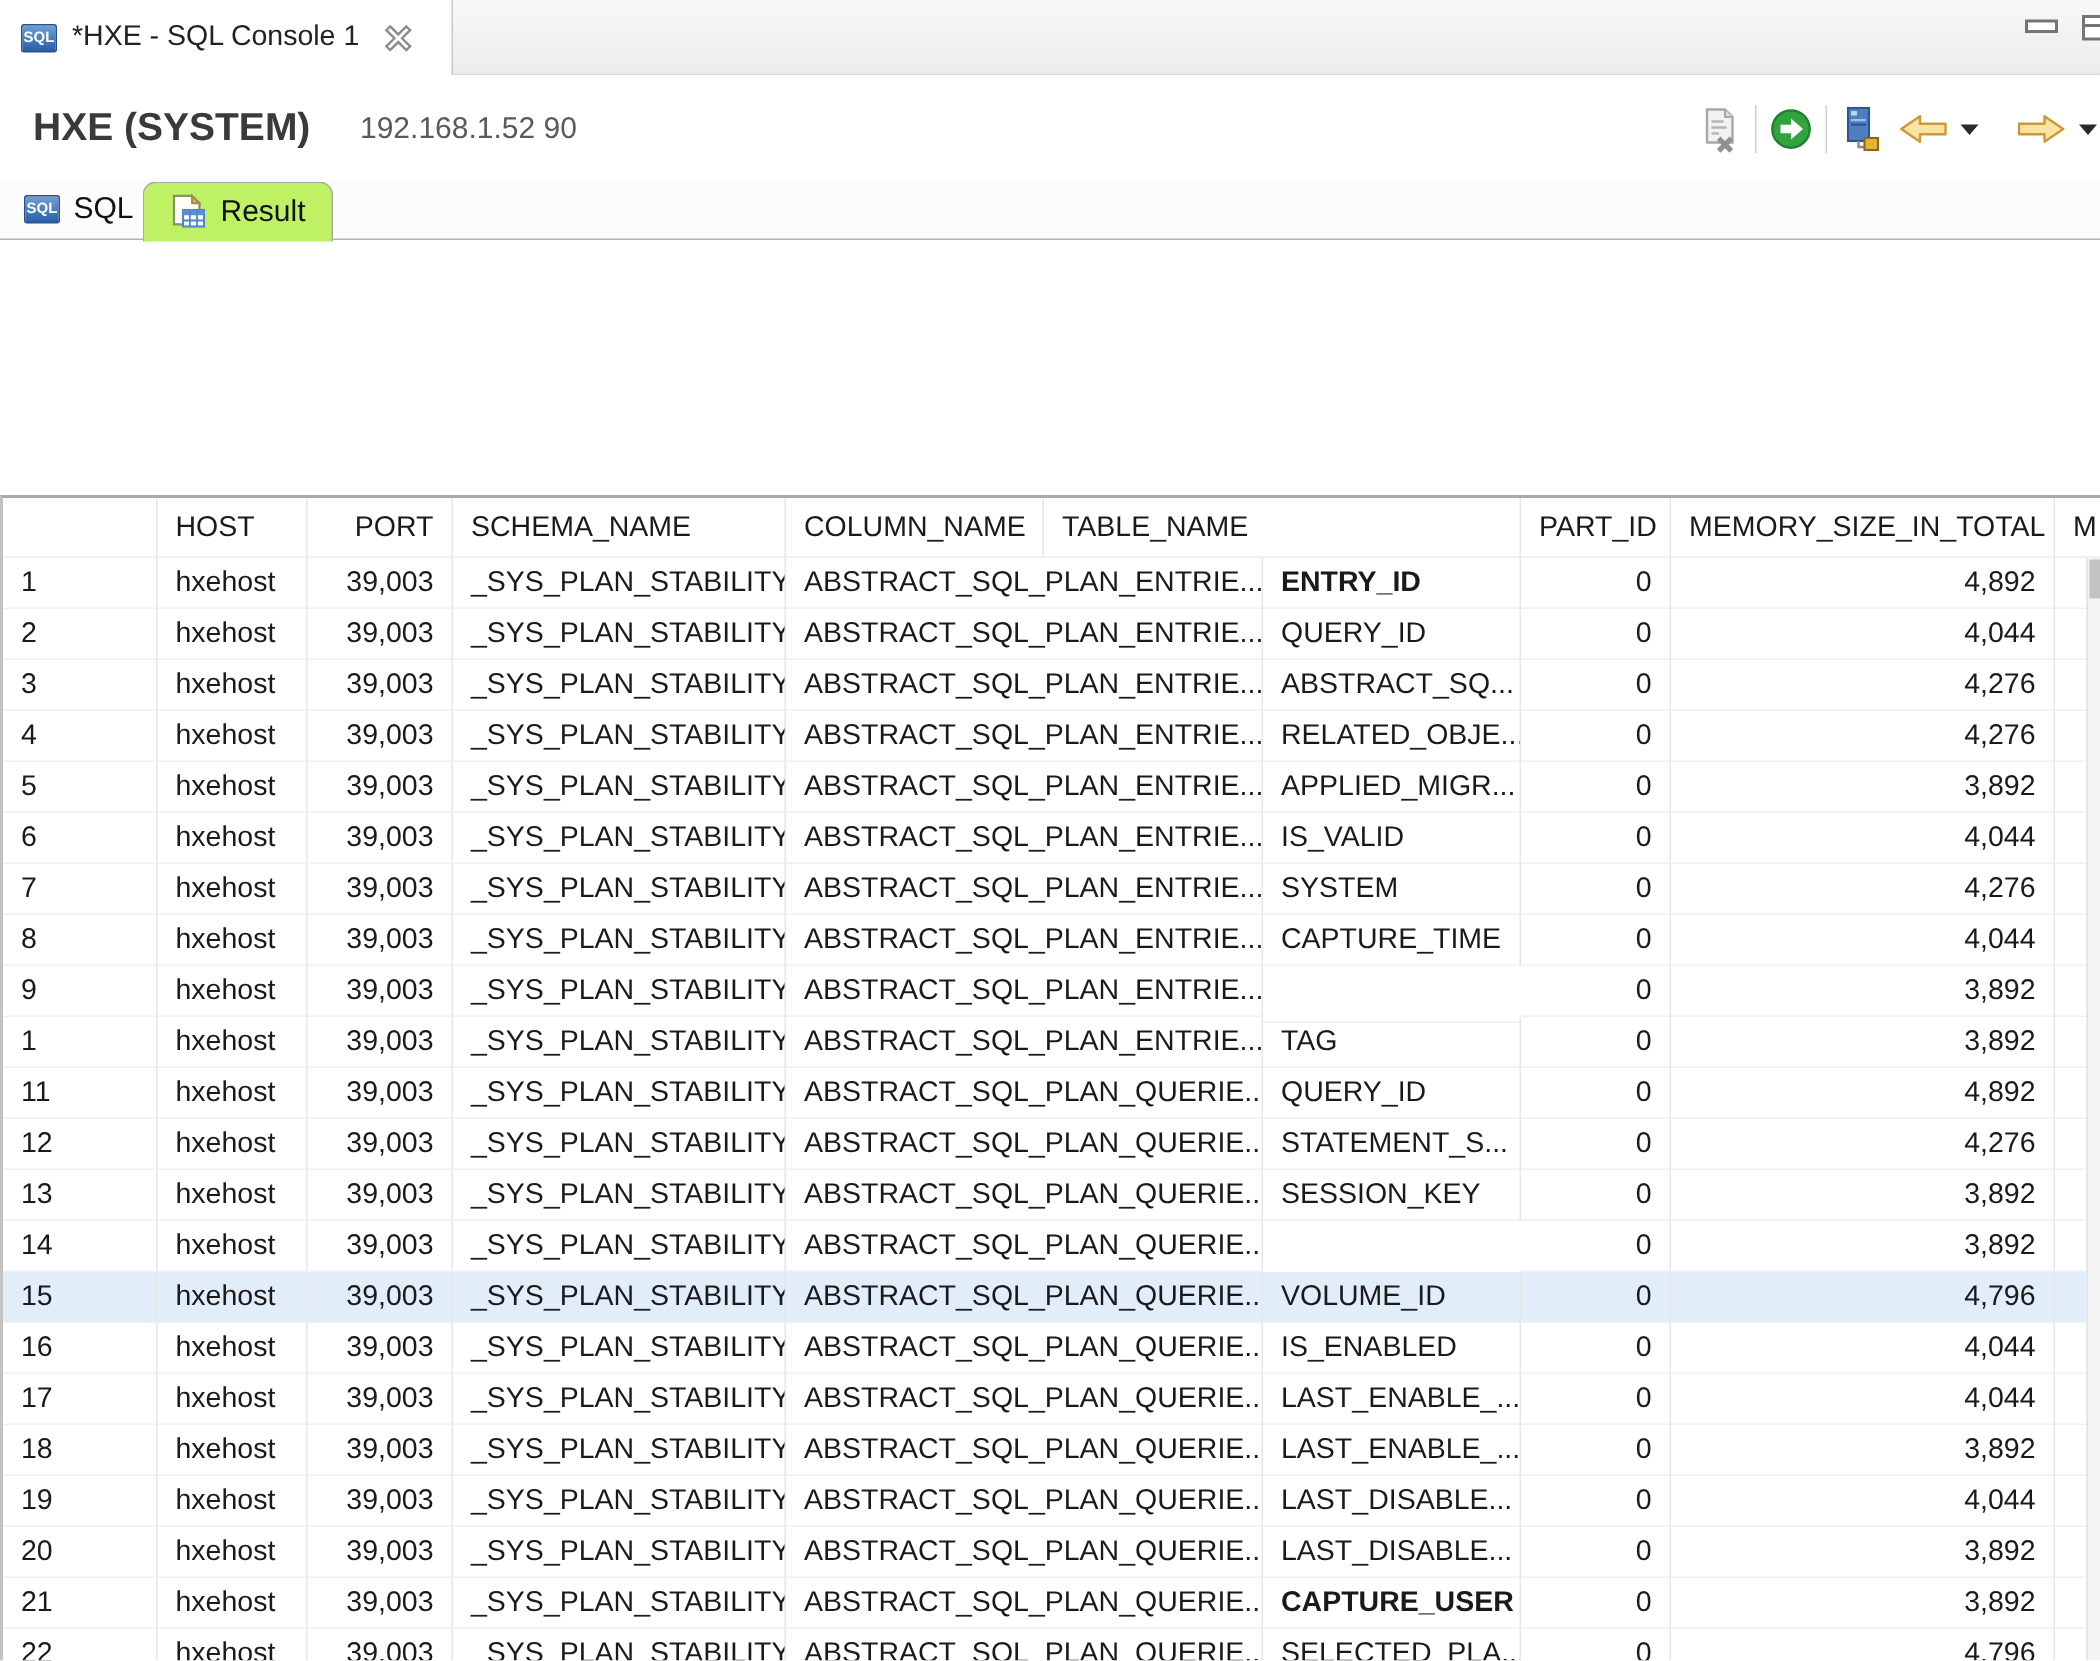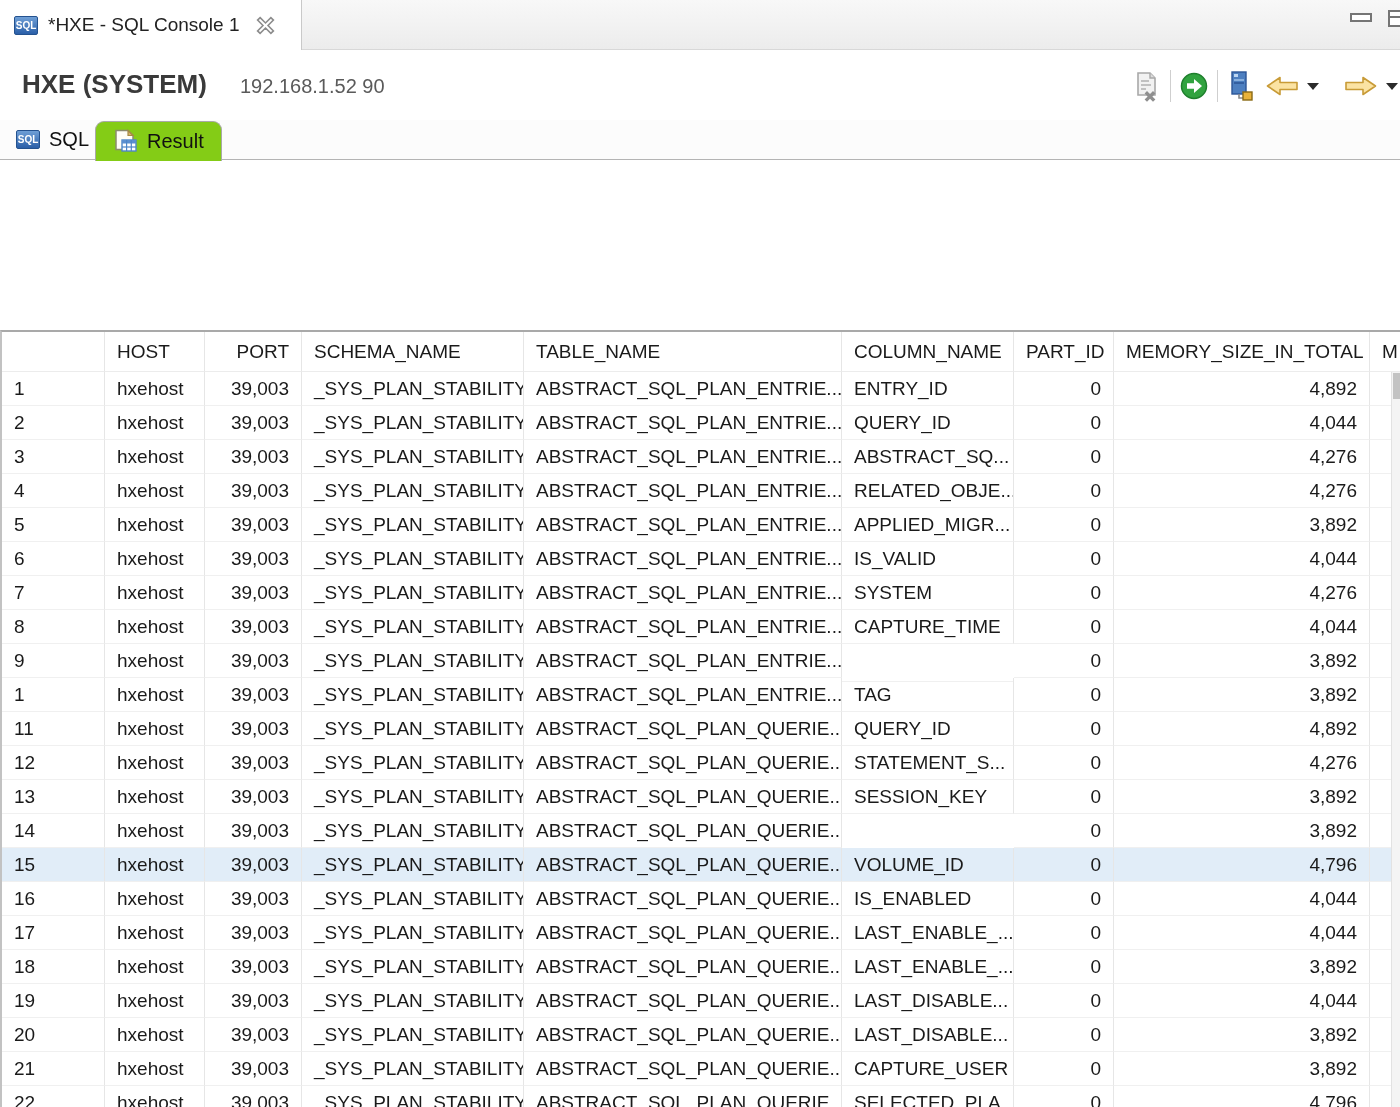--- a/index.html
+++ b/index.html
@@ -33,21 +33,21 @@
   .tb-btn { display:flex; align-items:center; justify-content:center; }
   .caret { width:0; height:0; border-left:6px solid transparent; border-right:6px solid transparent;
            border-top:7px solid #2b2b2b; margin-top:2px; }
 
   
   .inner-tabbar { position:absolute; top:120px; left:0; right:0; height:40px; background:#fcfcfc; }
   .tab-baseline { position:absolute; left:0; right:0; bottom:0; height:1px; background:#b4b4b4; }
   .tab-sql { position:absolute; left:0; top:0; height:39px; display:flex; align-items:center;
              gap:9px; padding:0 16px; }
   .tab-sql .lbl, .tab-result .lbl { font-size:20px; color:#111; }
-  .tab-result { position:absolute; left:95px; top:1px; height:40px; z-index:2; background:#84cc16;
+  .tab-result { position:absolute; left:95px; top:1px; height:40px; z-index:2; background:#bef264;
     border:1px solid #a9a9a9; border-bottom:none; border-radius:9px 9px 0 0;
     display:flex; align-items:center; gap:9px; padding:0 17px; }
 
   
   .sql-editor { position:absolute; top:160px; left:0; right:0; height:170px; background:#f1f1f1; }
   .gutter { position:absolute; left:0; top:0; bottom:0; width:44px; background:#eeeeee; border-right:2px solid #ffffff; }
   .code-line { position:absolute; left:46px; right:0; top:0; height:34px; background:#e2edf9;
     font-family:"DejaVu Sans Mono", monospace; font-size:21px; line-height:33px;
     padding-left:7px; white-space:pre; }
   .code-line .kw { color:#7f0055; font-weight:bold; }
@@ -163,33 +163,33 @@
   </div>
 
 
   <div class="result-view">
     <div class="grid">
         <div class="tr header">
           <div class="th" style="width: 103px;"></div>
           <div class="th" style="width: 100px;">HOST</div>
           <div class="th al-right" style="width: 97px;">PORT</div>
           <div class="th" style="width: 222px;">SCHEMA_NAME</div>
+          <div class="th" style="width: 172px;">COLUMN_NAME</div>
           <div class="th" style="width: 318px;">TABLE_NAME</div>
-          <div class="th" style="width: 172px;">COLUMN_NAME</div>
           <div class="th al-right" style="width: 100px;">PART_ID</div>
           <div class="th al-right" style="width: 256px;">MEMORY_SIZE_IN_TOTAL</div>
           <div class="th" style="width: 44px;">M</div>
         </div>
         <div class="tr">
           <div class="td" style="width: 103px;">1</div>
           <div class="td" style="width: 100px;">hxehost</div>
           <div class="td al-right" style="width: 97px;">39,003</div>
           <div class="td" style="width: 222px;">_SYS_PLAN_STABILITY</div>
           <div class="td" style="width: 318px;">ABSTRACT_SQL_PLAN_ENTRIE...</div>
-          <div class="td" style="width: 172px;">ENTRY_ID</div>
+          <div class="td" style="width: 172px; font-weight: bold;">ENTRY_ID</div>
           <div class="td al-right" style="width: 100px;">0</div>
           <div class="td al-right" style="width: 256px;">4,892</div>
           <div class="td" style="width: 44px;"></div>
         </div>
         <div class="tr">
           <div class="td" style="width: 103px;">2</div>
           <div class="td" style="width: 100px;">hxehost</div>
           <div class="td al-right" style="width: 97px;">39,003</div>
           <div class="td" style="width: 222px;">_SYS_PLAN_STABILITY</div>
           <div class="td" style="width: 318px;">ABSTRACT_SQL_PLAN_ENTRIE...</div>
@@ -395,21 +395,21 @@
           <div class="td al-right" style="width: 100px;">0</div>
           <div class="td al-right" style="width: 256px;">3,892</div>
           <div class="td" style="width: 44px;"></div>
         </div>
         <div class="tr">
           <div class="td" style="width: 103px;">21</div>
           <div class="td" style="width: 100px;">hxehost</div>
           <div class="td al-right" style="width: 97px;">39,003</div>
           <div class="td" style="width: 222px;">_SYS_PLAN_STABILITY</div>
           <div class="td" style="width: 318px;">ABSTRACT_SQL_PLAN_QUERIE...</div>
-          <div class="td" style="width: 172px;">CAPTURE_USER</div>
+          <div class="td" style="width: 172px; font-weight: bold;">CAPTURE_USER</div>
           <div class="td al-right" style="width: 100px;">0</div>
           <div class="td al-right" style="width: 256px;">3,892</div>
           <div class="td" style="width: 44px;"></div>
         </div>
         <div class="tr">
           <div class="td" style="width: 103px;">22</div>
           <div class="td" style="width: 100px;">hxehost</div>
           <div class="td al-right" style="width: 97px;">39,003</div>
           <div class="td" style="width: 222px;">_SYS_PLAN_STABILITY</div>
           <div class="td" style="width: 318px;">ABSTRACT_SQL_PLAN_QUERIE...</div>

